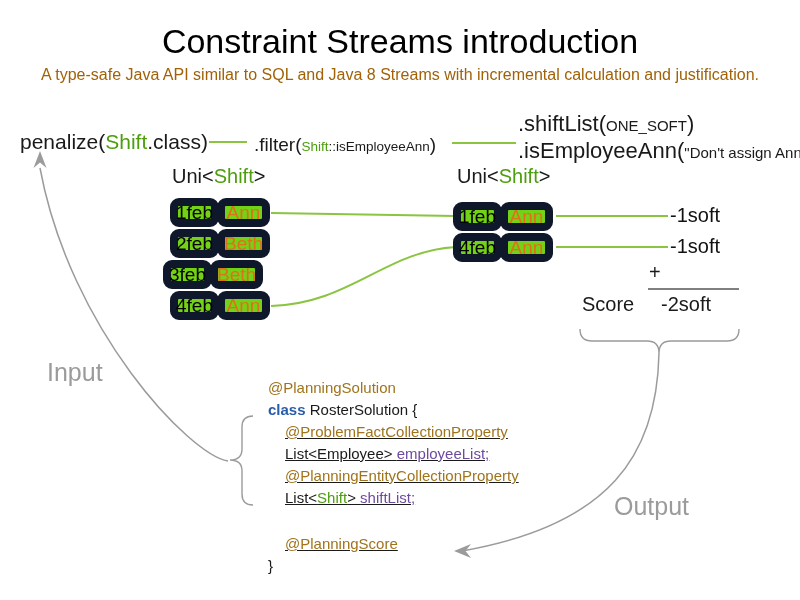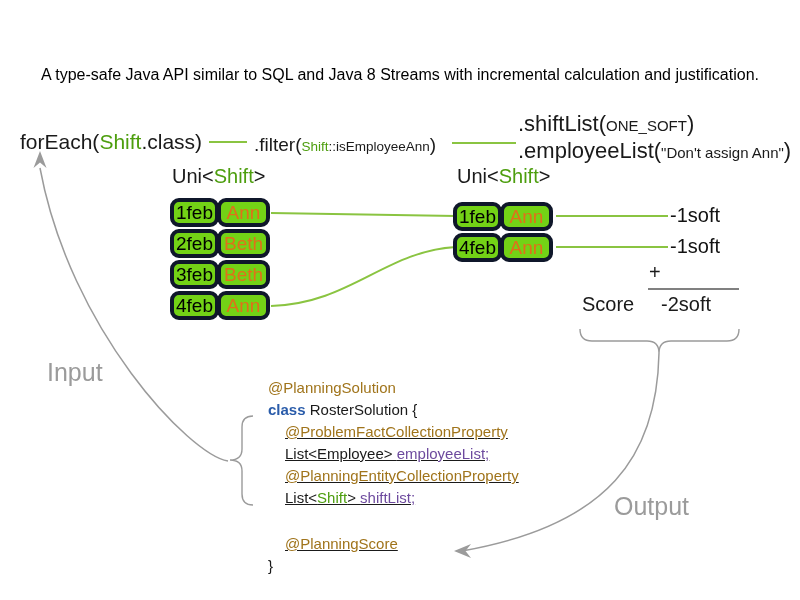--- a/index.html
+++ b/index.html
@@ -4,37 +4,37 @@
 <style>
   html,body { margin:0; padding:0; background:#fff; }
   .canvas {
     position:relative; width:800px; height:600px; background:#ffffff;
     font-family:"Liberation Sans", sans-serif; overflow:hidden; color:#1a1a1a;
   }
   svg.overlay { position:absolute; left:0; top:0; z-index:1; pointer-events:none; }
   .txt { position:absolute; z-index:2; white-space:nowrap; }
 
   .title { left:0; top:22px; width:800px; text-align:center; font-size:34px; color:#000; }
-  .subtitle { left:0; top:66px; width:800px; text-align:center; font-size:16px; color:#000000; }
+  .subtitle { left:0; top:66px; width:800px; text-align:center; font-size:16px; color:#a16207; }
 
   .t-green { color:#4d9e0e; }
 
   #foreach { left:20px; top:130px; font-size:21px; }
   #filter  { left:254px; top:134px; }
   #filter .big { font-size:19px; } #filter .small { font-size:13.5px; }
   #penalize { left:518px; top:111px; }
   #asconstraint { left:518px; top:138px; }
   .big22 { font-size:22px; } .small15 { font-size:15px; }
 
   .uni { font-size:20px; }
   #uni-left { left:172px; top:165px; }
   #uni-right { left:457px; top:165px; }
 
   .row { position:absolute; z-index:3; display:flex; }
-  .cell { height:29px; box-sizing:border-box; border:4px solid #0f172a; border-radius:9px;
+  .cell { height:29px; box-sizing:border-box; border:8px solid #0f172a; border-radius:9px;
           background:#73d216; display:flex; align-items:center; justify-content:center;
           font-size:19px; }
   .cell.date { width:49px; color:#000; position:relative; z-index:2; }
   .cell.emp  { width:53px; margin-left:-2px; color:#e0701a; }
 
   .penalty { font-size:20px; color:#111; }
   #plus { left:649px; top:261px; font-size:20px; }
   #score-label { left:582px; top:293px; font-size:20px; }
   #score-value { left:661px; top:293px; font-size:20px; }
 
@@ -73,43 +73,44 @@
     </g>
 
     <g stroke="#9b9b9b" stroke-width="1.5" fill="none">
       <path d="M 228,461 C 190,455 70,330 40,168"></path>
       <path d="M 659,353 C 657,455 610,525 462,551"></path>
     </g>
     <path d="M 40,151 L 33.5,168 L 40,162.5 L 46.5,168 Z" fill="#9b9b9b"></path>
     <path d="M 454,551 L 471,544 L 465.5,551 L 471,558 Z" fill="#9b9b9b"></path>
   </svg>
 
+  <div class="txt title">Constraint Streams introduction</div>
   <div class="txt subtitle">A type-safe Java API similar to SQL and Java 8 Streams with incremental calculation and justification.</div>
 
-  <div class="txt" id="foreach"><span>forEach(</span><span class="t-green">Shift</span><span>.class)</span></div>
+  <div class="txt" id="foreach"><span>penalize(</span><span class="t-green">Shift</span><span>.class)</span></div>
 
   <div class="txt" id="filter"><span class="big">.filter(</span><span class="small t-green">Shift</span><span class="small">::isEmployeeAnn</span><span class="big">)</span></div>
 
   <div class="txt" id="penalize"><span class="big22">.shiftList(</span><span class="small15">ONE_SOFT</span><span class="big22">)</span></div>
 
-  <div class="txt" id="asconstraint"><span class="big22">.employeeList(</span><span class="small15">"Don't assign Ann"</span><span class="big22">)</span></div>
+  <div class="txt" id="asconstraint"><span class="big22">.isEmployeeAnn(</span><span class="small15">"Don't assign Ann"</span><span class="big22">)</span></div>
 
   <div class="txt uni" id="uni-left"><span>Uni&lt;</span><span class="t-green">Shift</span><span>&gt;</span></div>
 
   <div class="txt uni" id="uni-right"><span>Uni&lt;</span><span class="t-green">Shift</span><span>&gt;</span></div>
 
   <div class="row" style="left:170px; top:198px;">
     <div class="cell date">1feb</div>
     <div class="cell emp">Ann</div>
   </div>
   <div class="row" style="left:170px; top:229px;">
     <div class="cell date">2feb</div>
     <div class="cell emp">Beth</div>
   </div>
-  <div class="row" style="left:170px; top:260px;">
+  <div class="row" style="left:163px; top:260px;">
     <div class="cell date">3feb</div>
     <div class="cell emp">Beth</div>
   </div>
   <div class="row" style="left:170px; top:291px;">
     <div class="cell date">4feb</div>
     <div class="cell emp">Ann</div>
   </div>
 
   <div class="row" style="left:453px; top:202px;">
     <div class="cell date">1feb</div>

